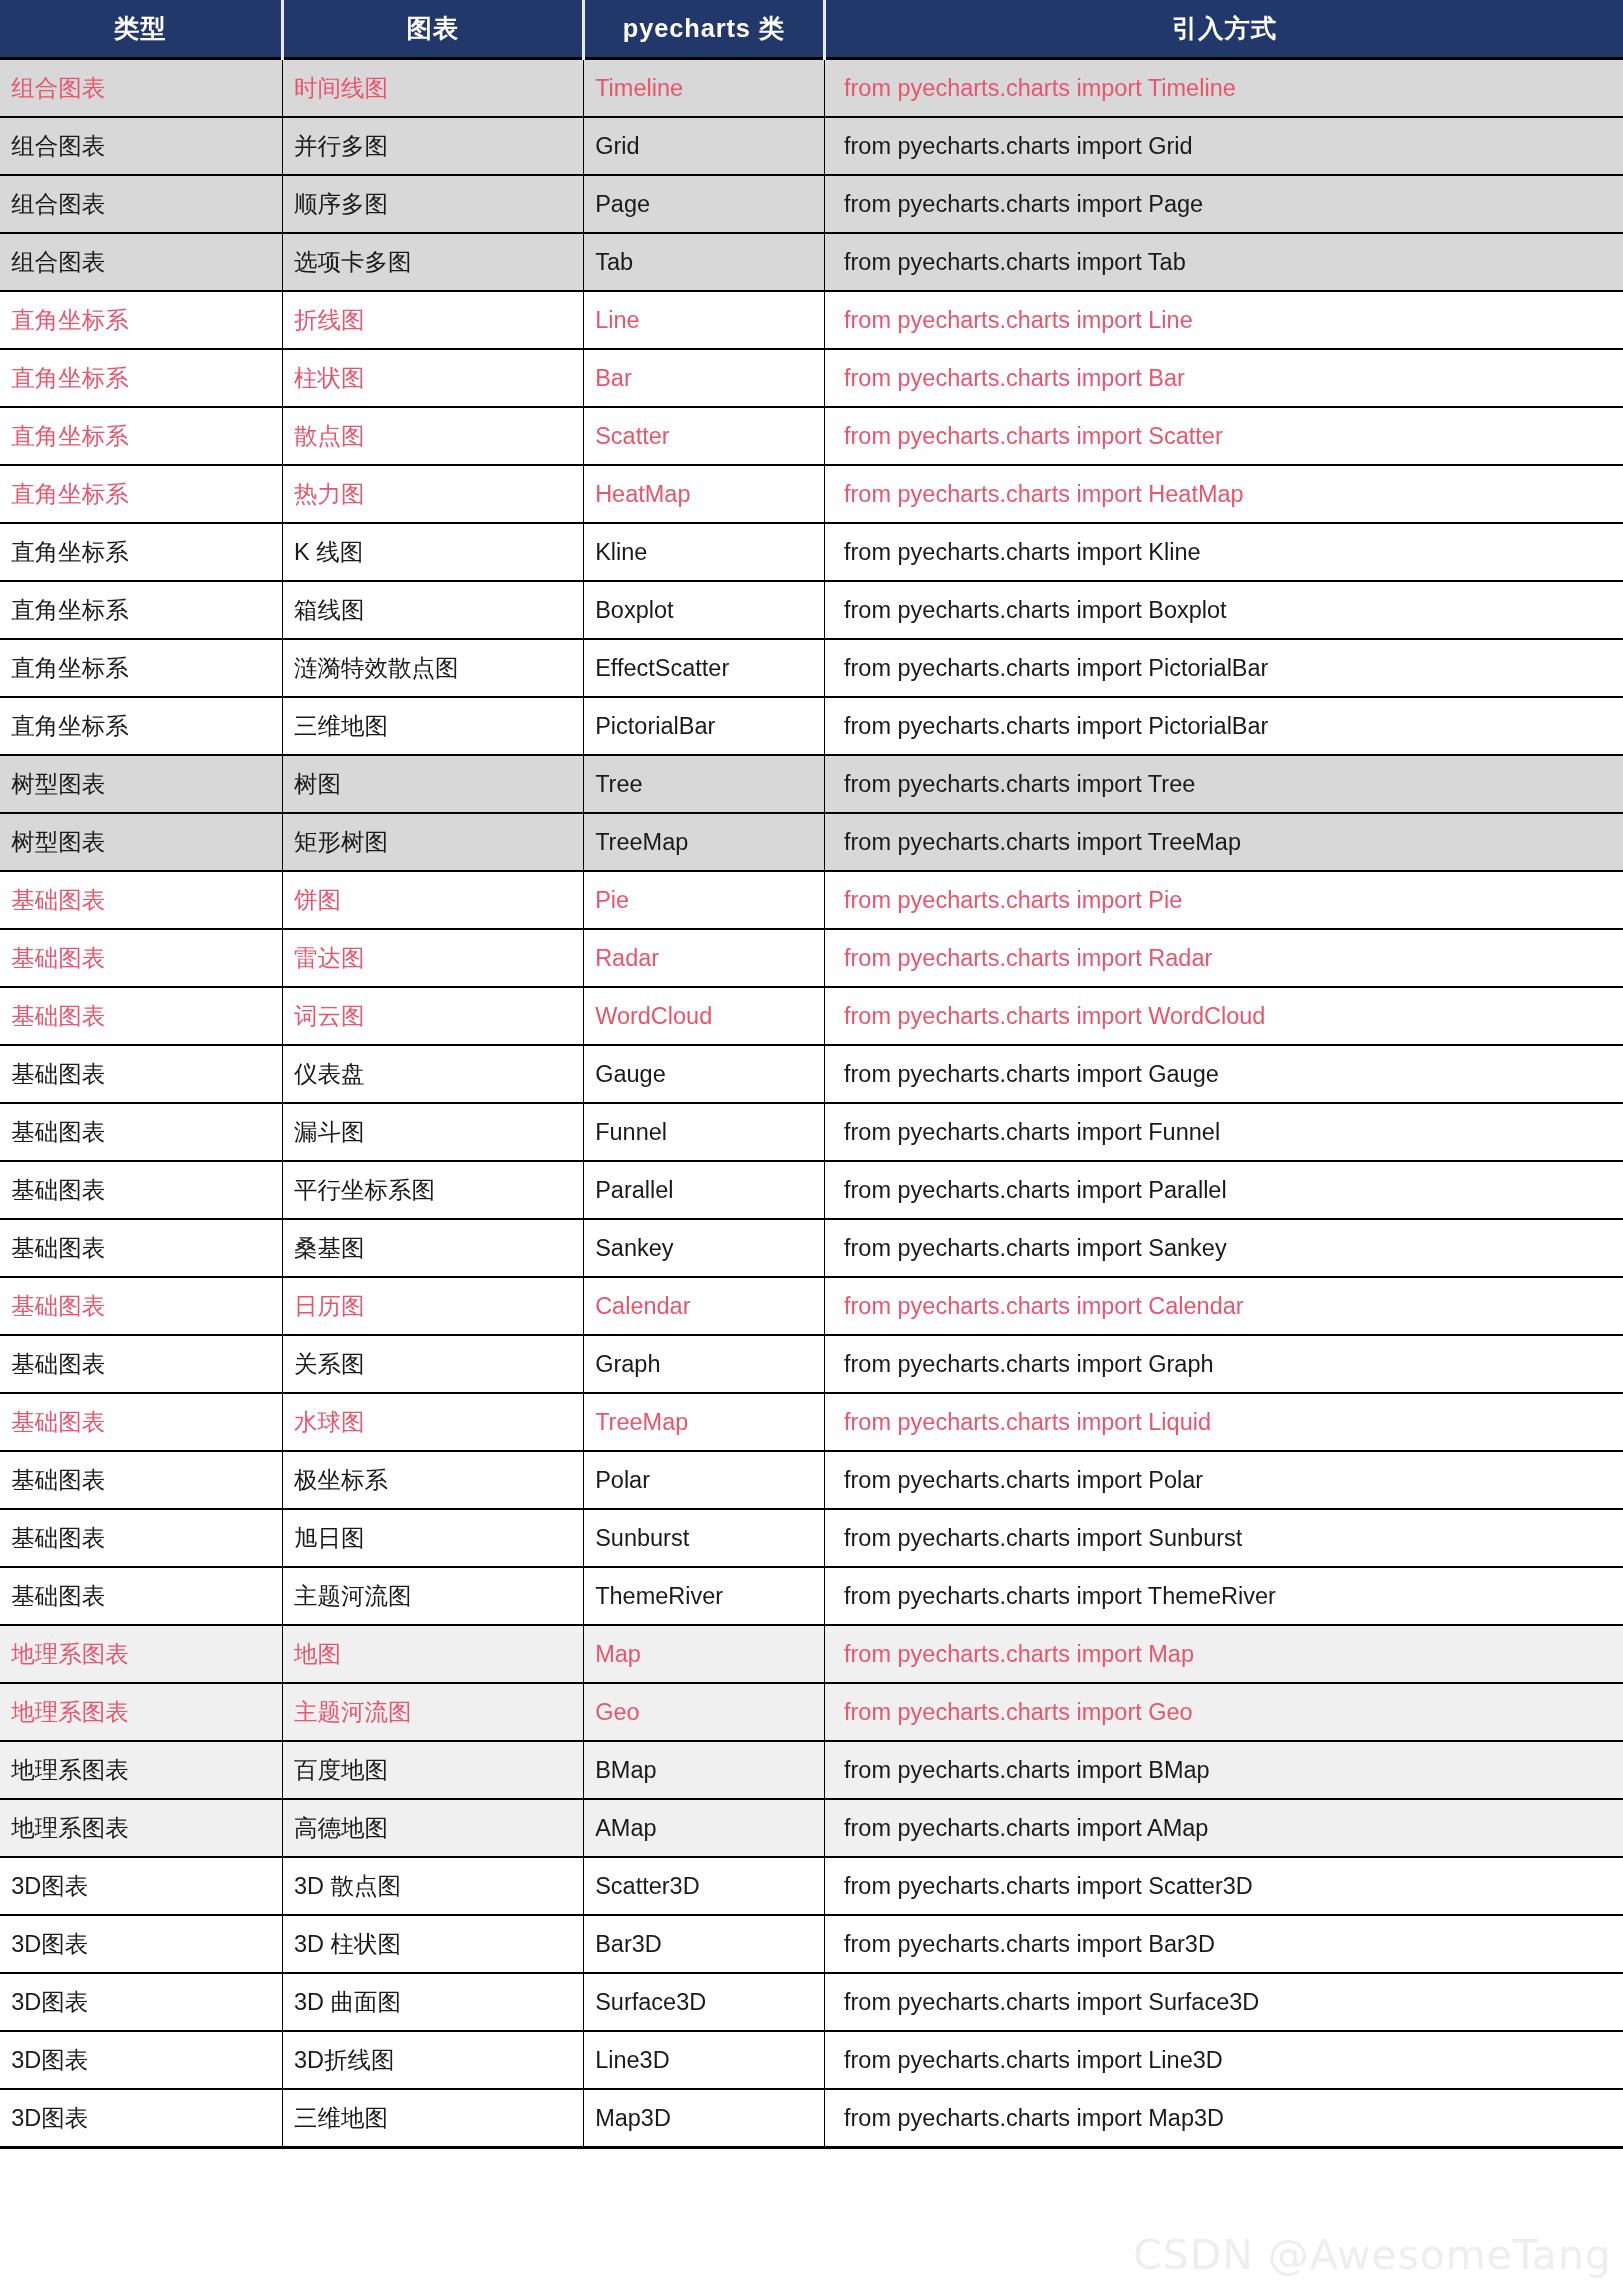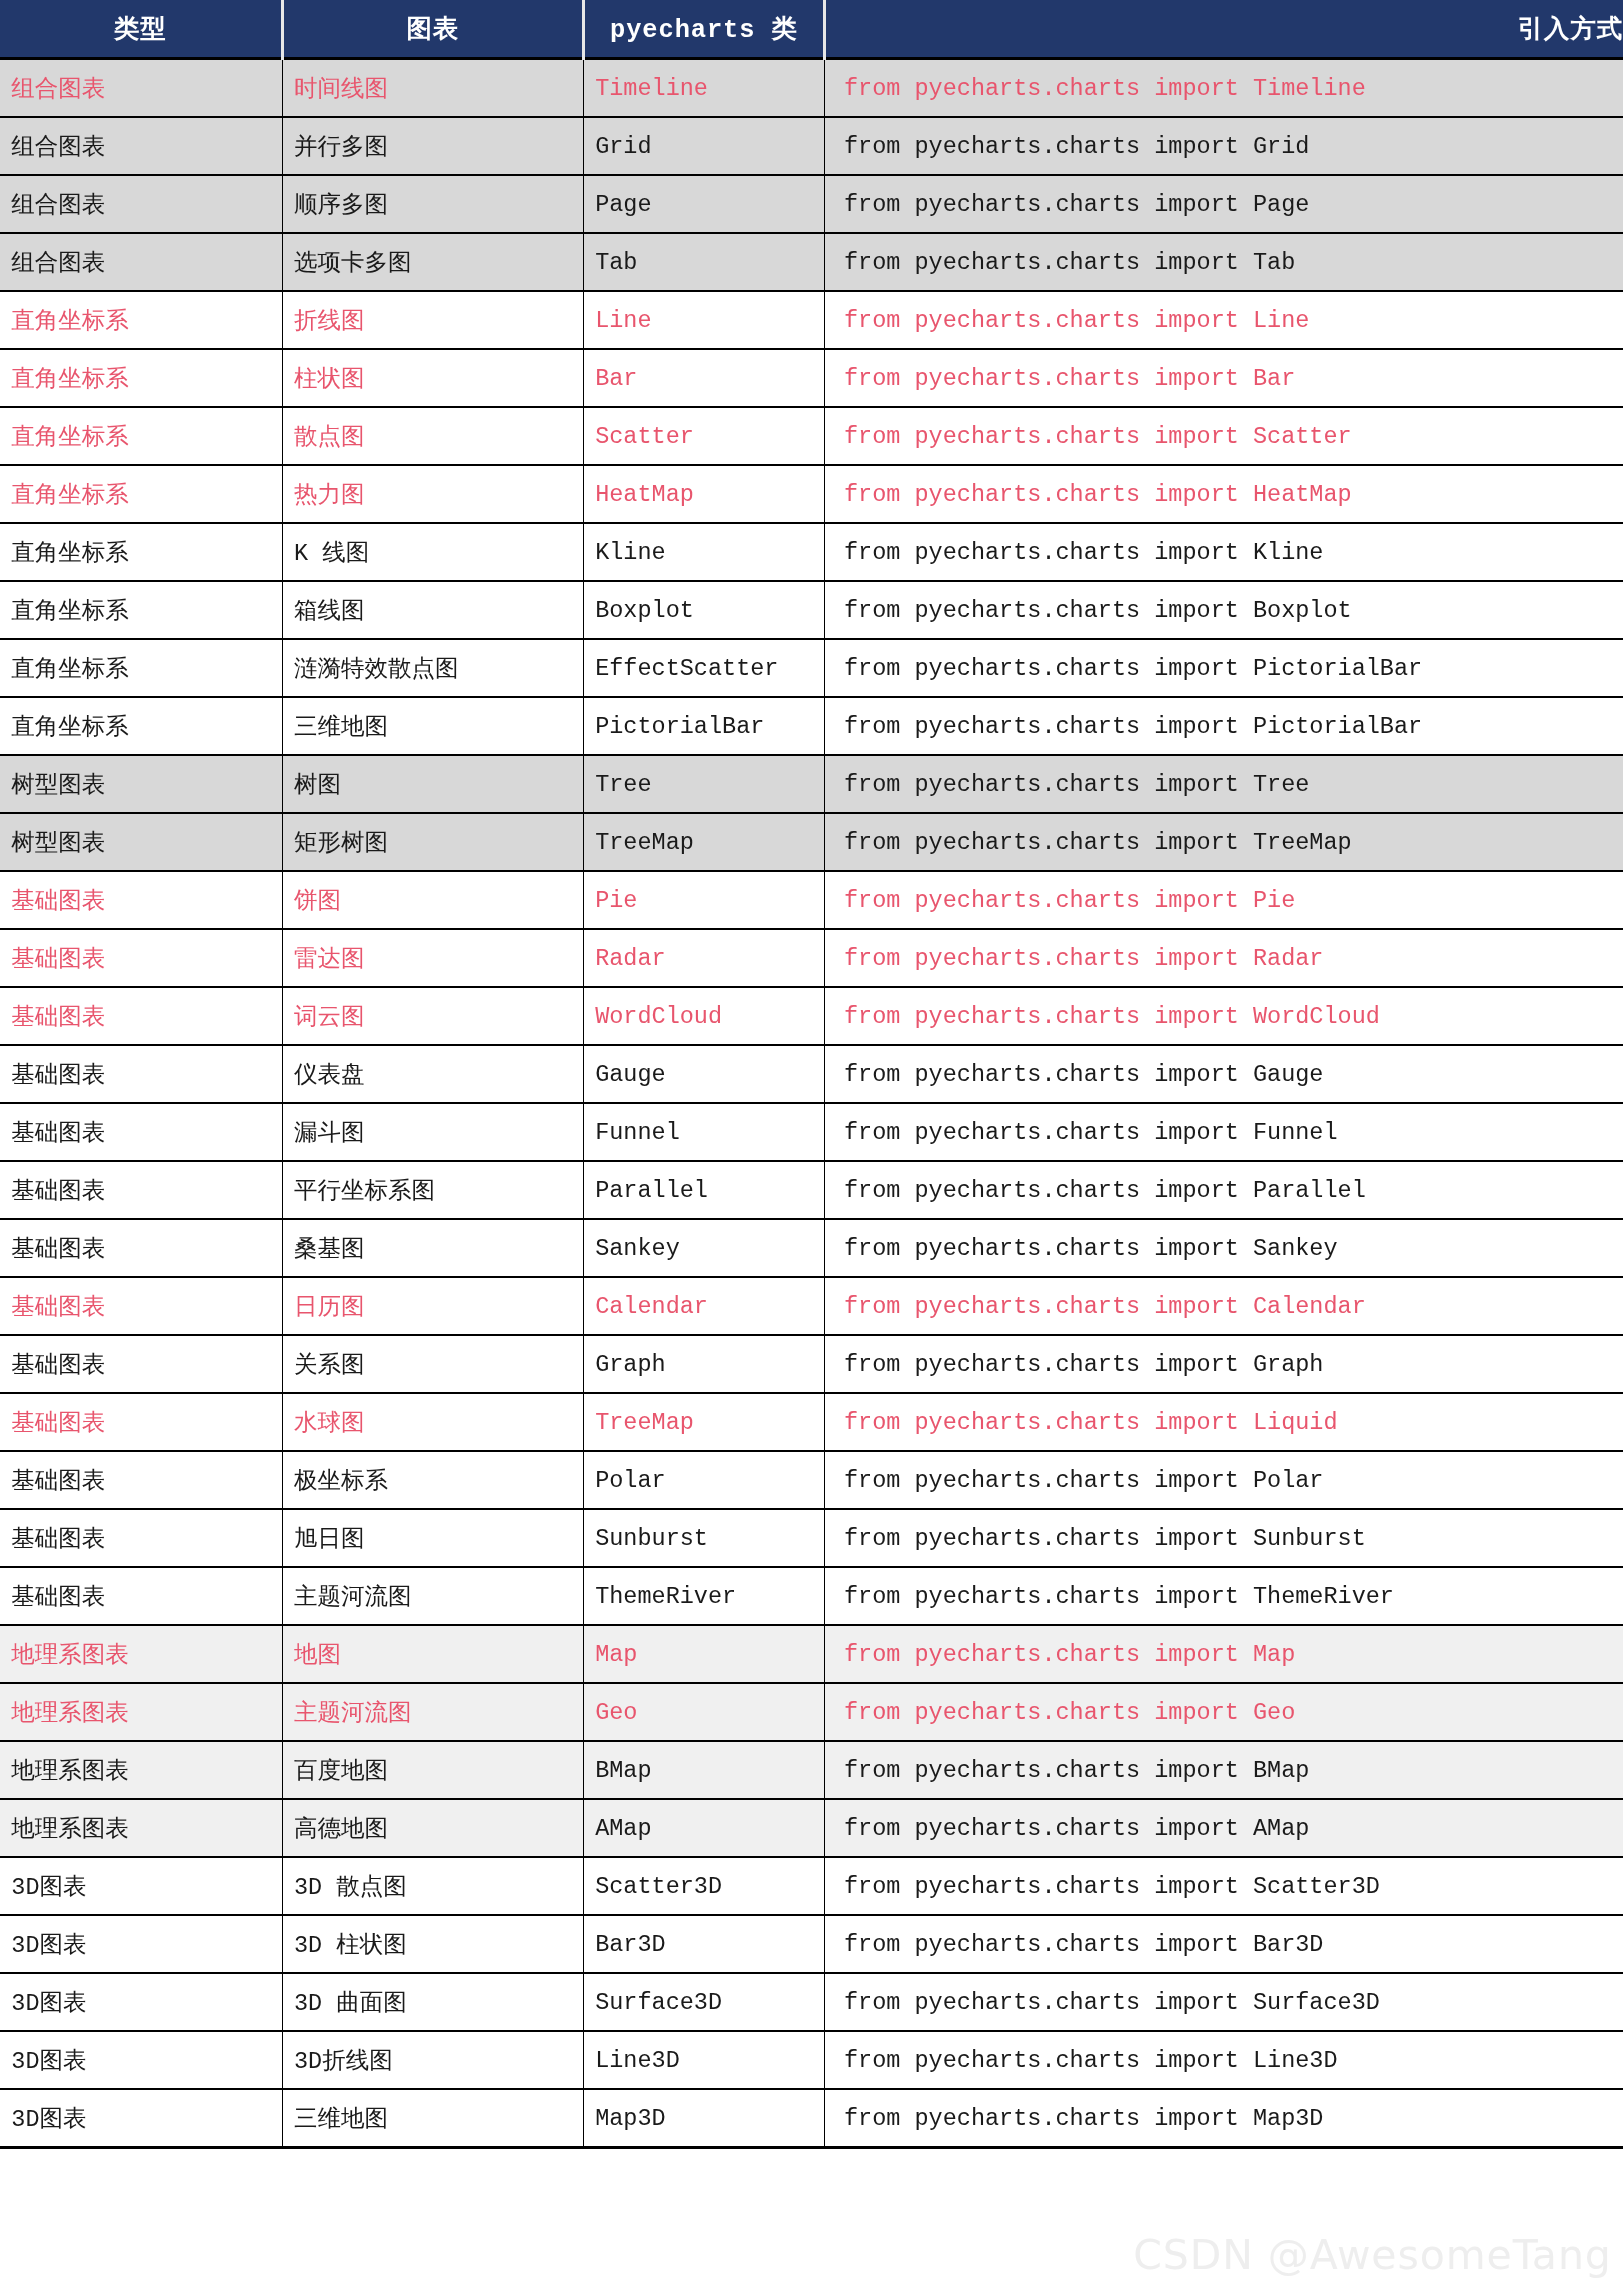--- a/index.html
+++ b/index.html
@@ -11,40 +11,39 @@
     width: 1623px;
     height: 2296px;
     font-family: "Liberation Sans", "DejaVu Sans", sans-serif;
     overflow: hidden;
     position: relative;
   }
   #chart-table {
     width: 1623px;
     border-collapse: collapse;
     table-layout: fixed;
-    font-family: Liberation Mono, monospace;
   }
   #chart-table col.c-type  { width: 282px; }
   #chart-table col.c-chart { width: 301px; }
   #chart-table col.c-class { width: 241px; }
   #chart-table col.c-imp   { width: 798px; }
 
   thead th {
     background: #22386b;
     color: #ffffff;
     font-size: 25.4px;
     font-weight: bold;
     text-align: center;
     height: 57px;
     padding: 0;
     border: none;
     border-right: 3.8px solid #e8e8e8;
     letter-spacing: 0.9px;
   }
-  thead th:last-child { border-right: none; text-align: right; }
+  thead th:last-child { border-right: none; }
   thead tr { border-bottom: 3.8px solid #000000; }
 
   tbody td {
     height: 56px;
     padding: 0 0 0 11.3px;
     font-size: 23.5px;
     color: #1a1a1a;
     vertical-align: middle;
     border-right: 1.9px solid #000000;
     border-bottom: 2.8px solid #000000;

